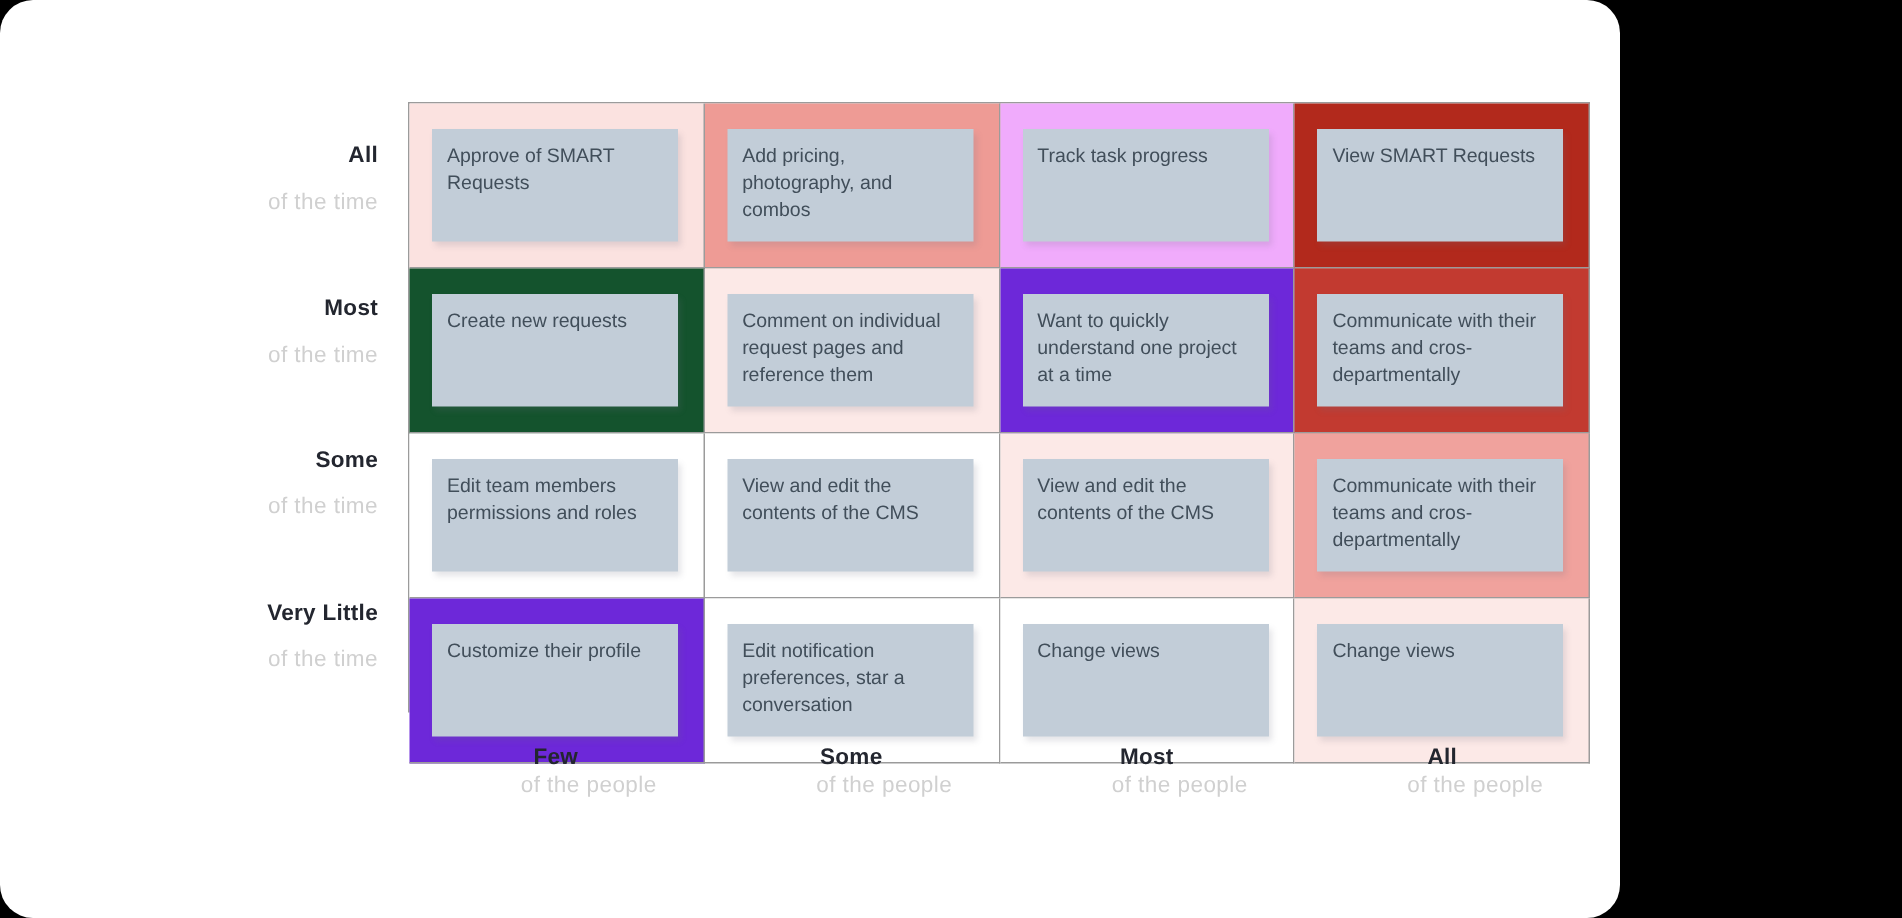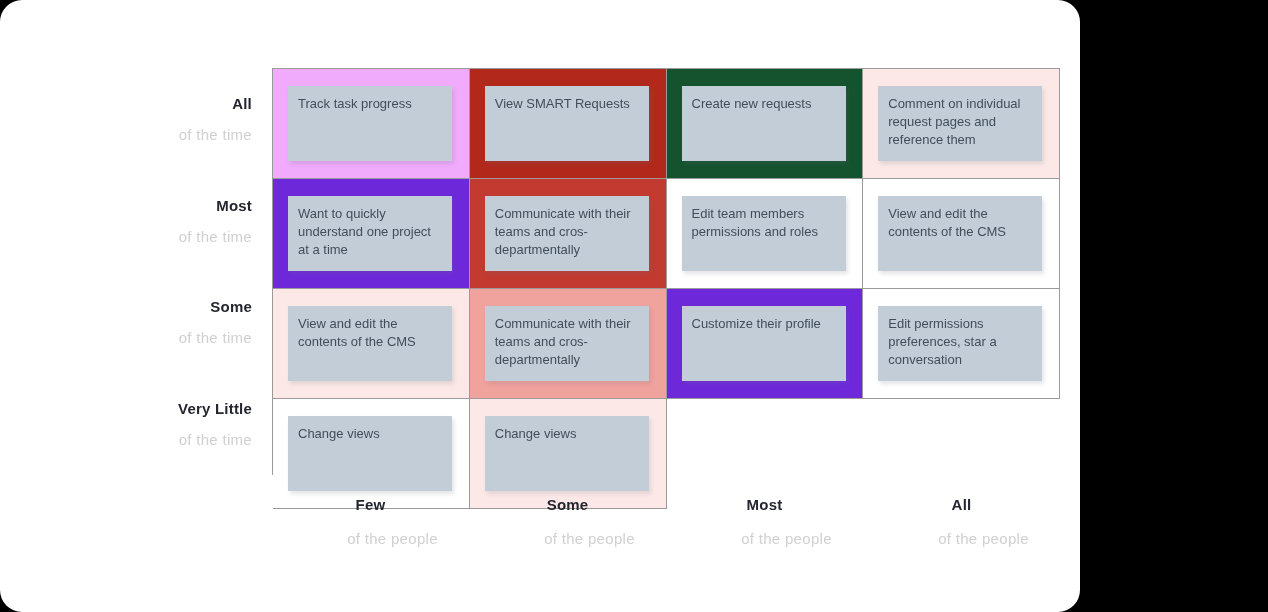--- a/index.html
+++ b/index.html
@@ -84,21 +84,21 @@
     top: 487px;
     width: 788px;
     display: grid;
     grid-template-columns: repeat(4, 1fr);
   }
   .col-label {
     display: flex;
     flex-direction: column;
     align-items: center;
     padding-top: 9px;
-    gap: 17px;
+    gap: 2px;
   }
 </style>
 </head>
 <body>
 
 <div class="page">
 
   <div class="row-labels">
     <div class="row-label">
       <span class="lbl-primary">All</span>
@@ -112,20 +112,26 @@
       <span class="lbl-primary">Some</span>
       <span class="lbl-secondary">of the time</span>
     </div>
     <div class="row-label">
       <span class="lbl-primary">Very Little</span>
       <span class="lbl-secondary">of the time</span>
     </div>
   </div>
 
   <div class="grid">
+    <div class="cell" style="background: rgb(251, 226, 224);">
+        <div class="card">Approve of SMART Requests</div>
+      </div>
+    <div class="cell" style="background: rgb(238, 155, 149);">
+        <div class="card">Add pricing, photography, and combos</div>
+      </div>
     <div class="cell" style="background: #f0abfc;">
         <div class="card">Track task progress</div>
       </div>
     <div class="cell" style="background: rgb(178, 41, 28);">
         <div class="card">View SMART Requests</div>
       </div>
     <div class="cell" style="background: #14532d;">
         <div class="card">Create new requests</div>
       </div>
     <div class="cell" style="background: rgb(252, 233, 231);">
@@ -146,21 +152,21 @@
     <div class="cell" style="background: rgb(252, 233, 231);">
         <div class="card">View and edit the contents of the CMS</div>
       </div>
     <div class="cell" style="background: rgb(240, 162, 157);">
         <div class="card">Communicate with their teams and cros-departmentally</div>
       </div>
     <div class="cell" style="background: #6d28d9;">
         <div class="card">Customize their profile</div>
       </div>
     <div class="cell" style="background: rgb(255, 255, 255);">
-        <div class="card">Edit permissions preferences, star a conversation</div>
+        <div class="card">Edit notification preferences, star a conversation</div>
       </div>
     <div class="cell" style="background: rgb(255, 255, 255);">
         <div class="card">Change views</div>
       </div>
     <div class="cell" style="background: rgb(252, 233, 231);">
         <div class="card">Change views</div>
       </div>
   </div>
 
   <div class="col-labels">

